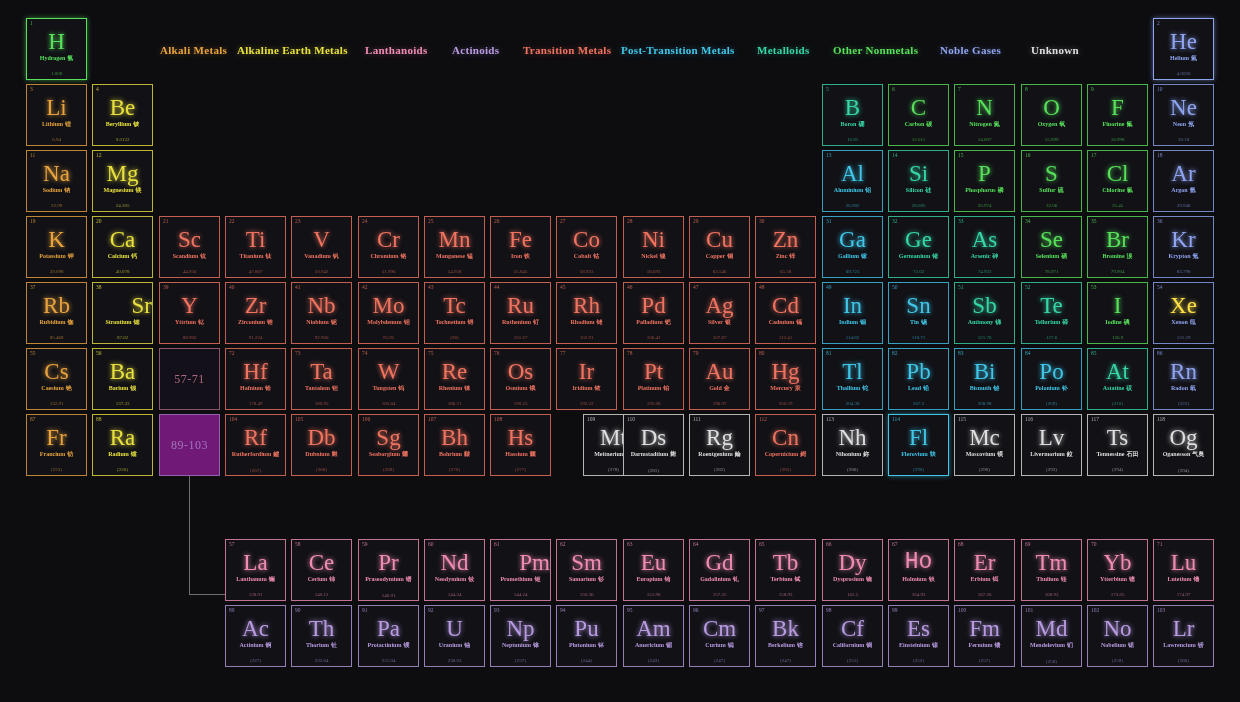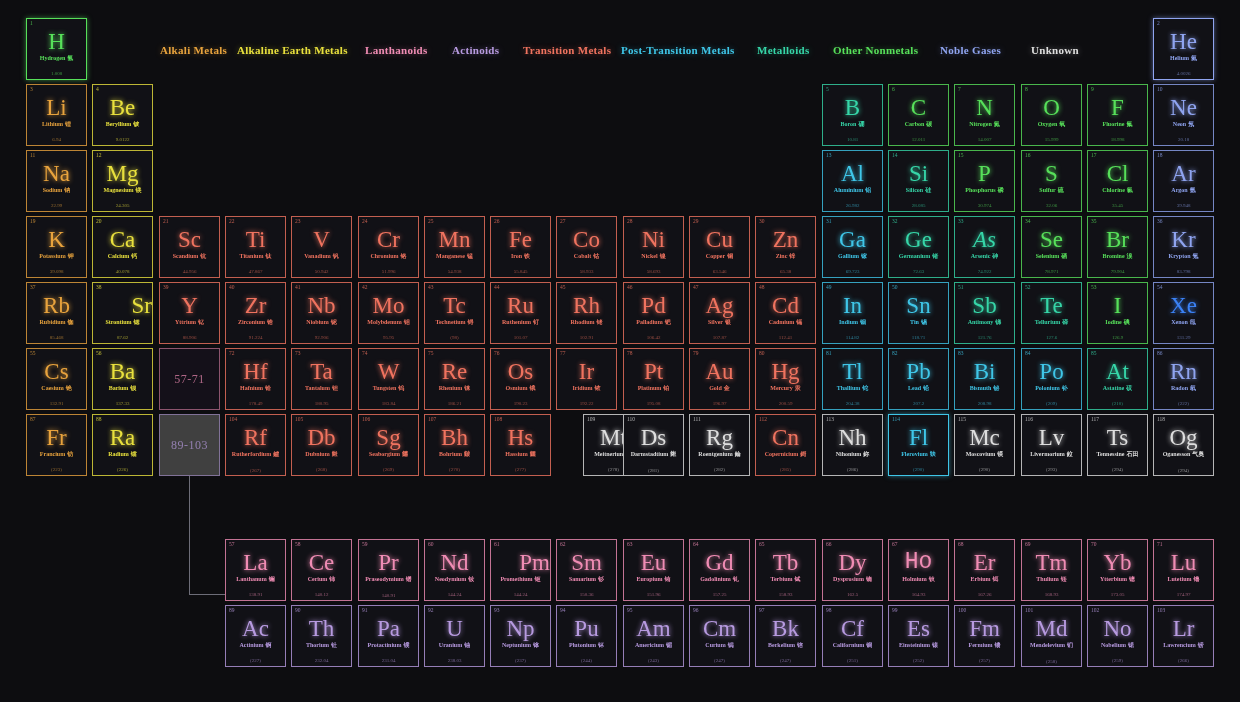--- a/index.html
+++ b/index.html
@@ -97,21 +97,21 @@
       <div class="legend-item" style="position: absolute; left: 881px; color: rgb(222, 222, 222); text-shadow: rgba(222, 222, 222, 0.4) 0px 0px 6px;">Unknown</div>
     </div>
 
   <div id="connector-v" style="left: 189px; top: 476px; height: 118px;"></div>
   <div id="connector-h" style="left: 189px; top: 594px; width: 36px;"></div>
 
   <div id="cells">
       <div class="cell range" style="left: 159px; top: 348px; border-color: rgba(240, 140, 180, 0.55); background: rgb(20, 16, 25);">
         <span class="rtxt" style="color: rgba(240, 140, 180, 0.7);">57-71</span>
       </div>
-      <div class="cell range" style="left: 159px; top: 414px; border-color: rgba(183, 154, 224, 0.55); background: #404040; align-items: center;">
+      <div class="cell range" style="left: 159px; top: 414px; border-color: rgba(183, 154, 224, 0.55); background: #701a75; align-items: center;">
         <span class="rtxt" style="color: rgba(183, 154, 224, 0.7);">89-103</span>
       </div>
       <div class="cell hl" style="left: 26px; top: 18px; border-color: rgb(87, 224, 90); box-shadow: rgba(87, 224, 90, 0.55) 0px 0px 5px;">
         <div class="num" style="color: rgba(87, 224, 90, 0.9);">1</div>
         <div class="sym" style="color: rgb(87, 224, 90);">H</div>
         <div class="nm" style="color: rgb(87, 224, 90);"><span>Hydrogen</span><span style="margin-left: 2px;">氢</span></div>
         <div class="mass" style="color: rgba(87, 224, 90, 0.75);">1.008</div>
       </div>
       <div class="cell hl" style="left: 1153px; top: 18px; border-color: rgb(143, 164, 240); box-shadow: rgba(143, 164, 240, 0.55) 0px 0px 5px;">
         <div class="num" style="color: rgba(143, 164, 240, 0.9);">2</div>
@@ -294,21 +294,21 @@
         <div class="mass" style="color: rgba(63, 198, 232, 0.75);">69.723</div>
       </div>
       <div class="cell" style="left: 888px; top: 216px; border-color: rgba(54, 214, 168, 0.8);">
         <div class="num" style="color: rgba(54, 214, 168, 0.9);">32</div>
         <div class="sym" style="color: rgb(54, 214, 168);">Ge</div>
         <div class="nm" style="color: rgb(54, 214, 168);"><span>Germanium</span><span style="margin-left: 2px;">锗</span></div>
         <div class="mass" style="color: rgba(54, 214, 168, 0.75);">72.63</div>
       </div>
       <div class="cell" style="left: 954px; top: 216px; border-color: rgba(54, 214, 168, 0.8);">
         <div class="num" style="color: rgba(54, 214, 168, 0.9);">33</div>
-        <div class="sym" style="color: rgb(54, 214, 168); font-style: italic;">As</div>
+        <div class="sym" style="color: rgb(54, 214, 168);">As</div>
         <div class="nm" style="color: rgb(54, 214, 168);"><span>Arsenic</span><span style="margin-left: 2px;">砷</span></div>
         <div class="mass" style="color: rgba(54, 214, 168, 0.75);">74.922</div>
       </div>
       <div class="cell" style="left: 1021px; top: 216px; border-color: rgba(87, 224, 90, 0.8);">
         <div class="num" style="color: rgba(87, 224, 90, 0.9);">34</div>
         <div class="sym" style="color: rgb(87, 224, 90);">Se</div>
         <div class="nm" style="color: rgb(87, 224, 90);"><span>Selenium</span><span style="margin-left: 2px;">硒</span></div>
         <div class="mass" style="color: rgba(87, 224, 90, 0.75);">78.971</div>
       </div>
       <div class="cell" style="left: 1087px; top: 216px; border-color: rgba(87, 224, 90, 0.8);">
@@ -420,21 +420,21 @@
         <div class="mass" style="color: rgba(54, 214, 168, 0.75);">127.6</div>
       </div>
       <div class="cell" style="left: 1087px; top: 282px; border-color: rgba(87, 224, 90, 0.8);">
         <div class="num" style="color: rgba(87, 224, 90, 0.9);">53</div>
         <div class="sym" style="color: rgb(87, 224, 90);">I</div>
         <div class="nm" style="color: rgb(87, 224, 90);"><span>Iodine</span><span style="margin-left: 2px;">碘</span></div>
         <div class="mass" style="color: rgba(87, 224, 90, 0.75);">126.9</div>
       </div>
       <div class="cell" style="left: 1153px; top: 282px; border-color: rgba(143, 164, 240, 0.8);">
         <div class="num" style="color: rgba(143, 164, 240, 0.9);">54</div>
-        <div class="sym" style="color: #3b82f6;">Xe</div>
+        <div class="sym" style="color: #fde047;">Xe</div>
         <div class="nm" style="color: rgb(143, 164, 240);"><span>Xenon</span><span style="margin-left: 2px;">氙</span></div>
         <div class="mass" style="color: rgba(143, 164, 240, 0.75);">131.29</div>
       </div>
       <div class="cell" style="left: 26px; top: 348px; border-color: rgba(232, 163, 61, 0.8);">
         <div class="num" style="color: rgba(232, 163, 61, 0.9);">55</div>
         <div class="sym" style="color: rgb(232, 163, 61);">Cs</div>
         <div class="nm" style="color: rgb(232, 163, 61);"><span>Caesium</span><span style="margin-left: 2px;">铯</span></div>
         <div class="mass" style="color: rgba(232, 163, 61, 0.75);">132.91</div>
       </div>
       <div class="cell" style="left: 92px; top: 348px; border-color: rgba(232, 224, 61, 0.8);">

